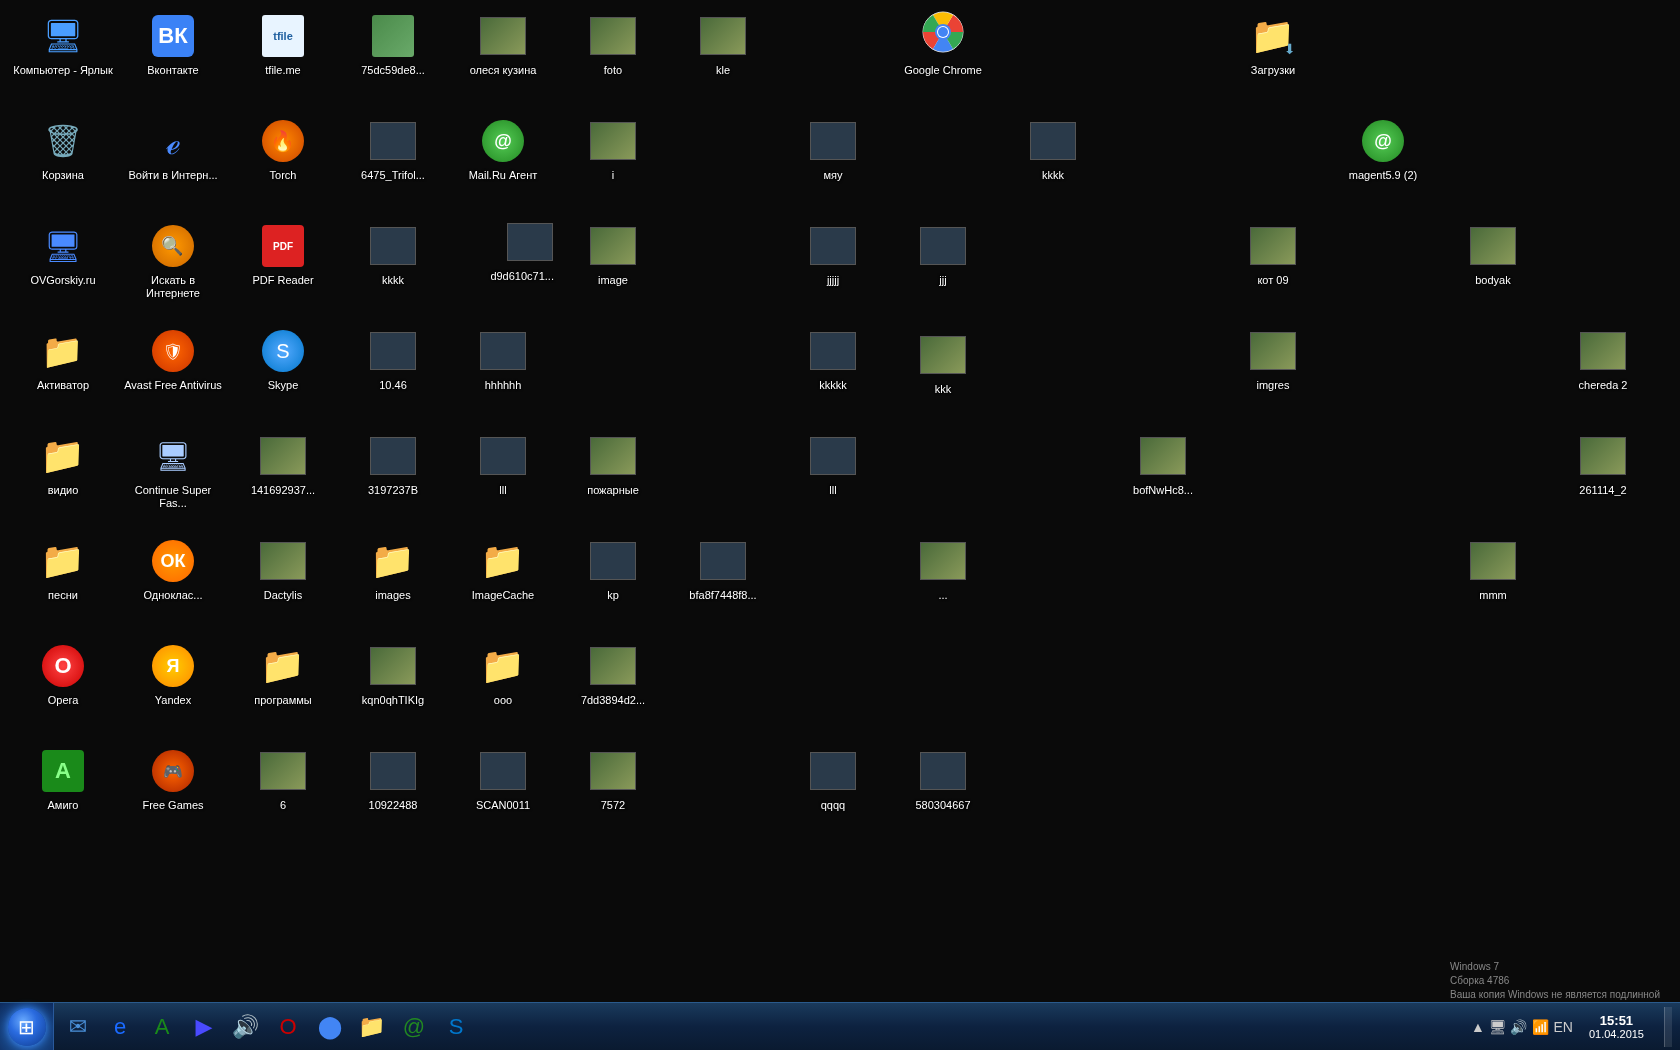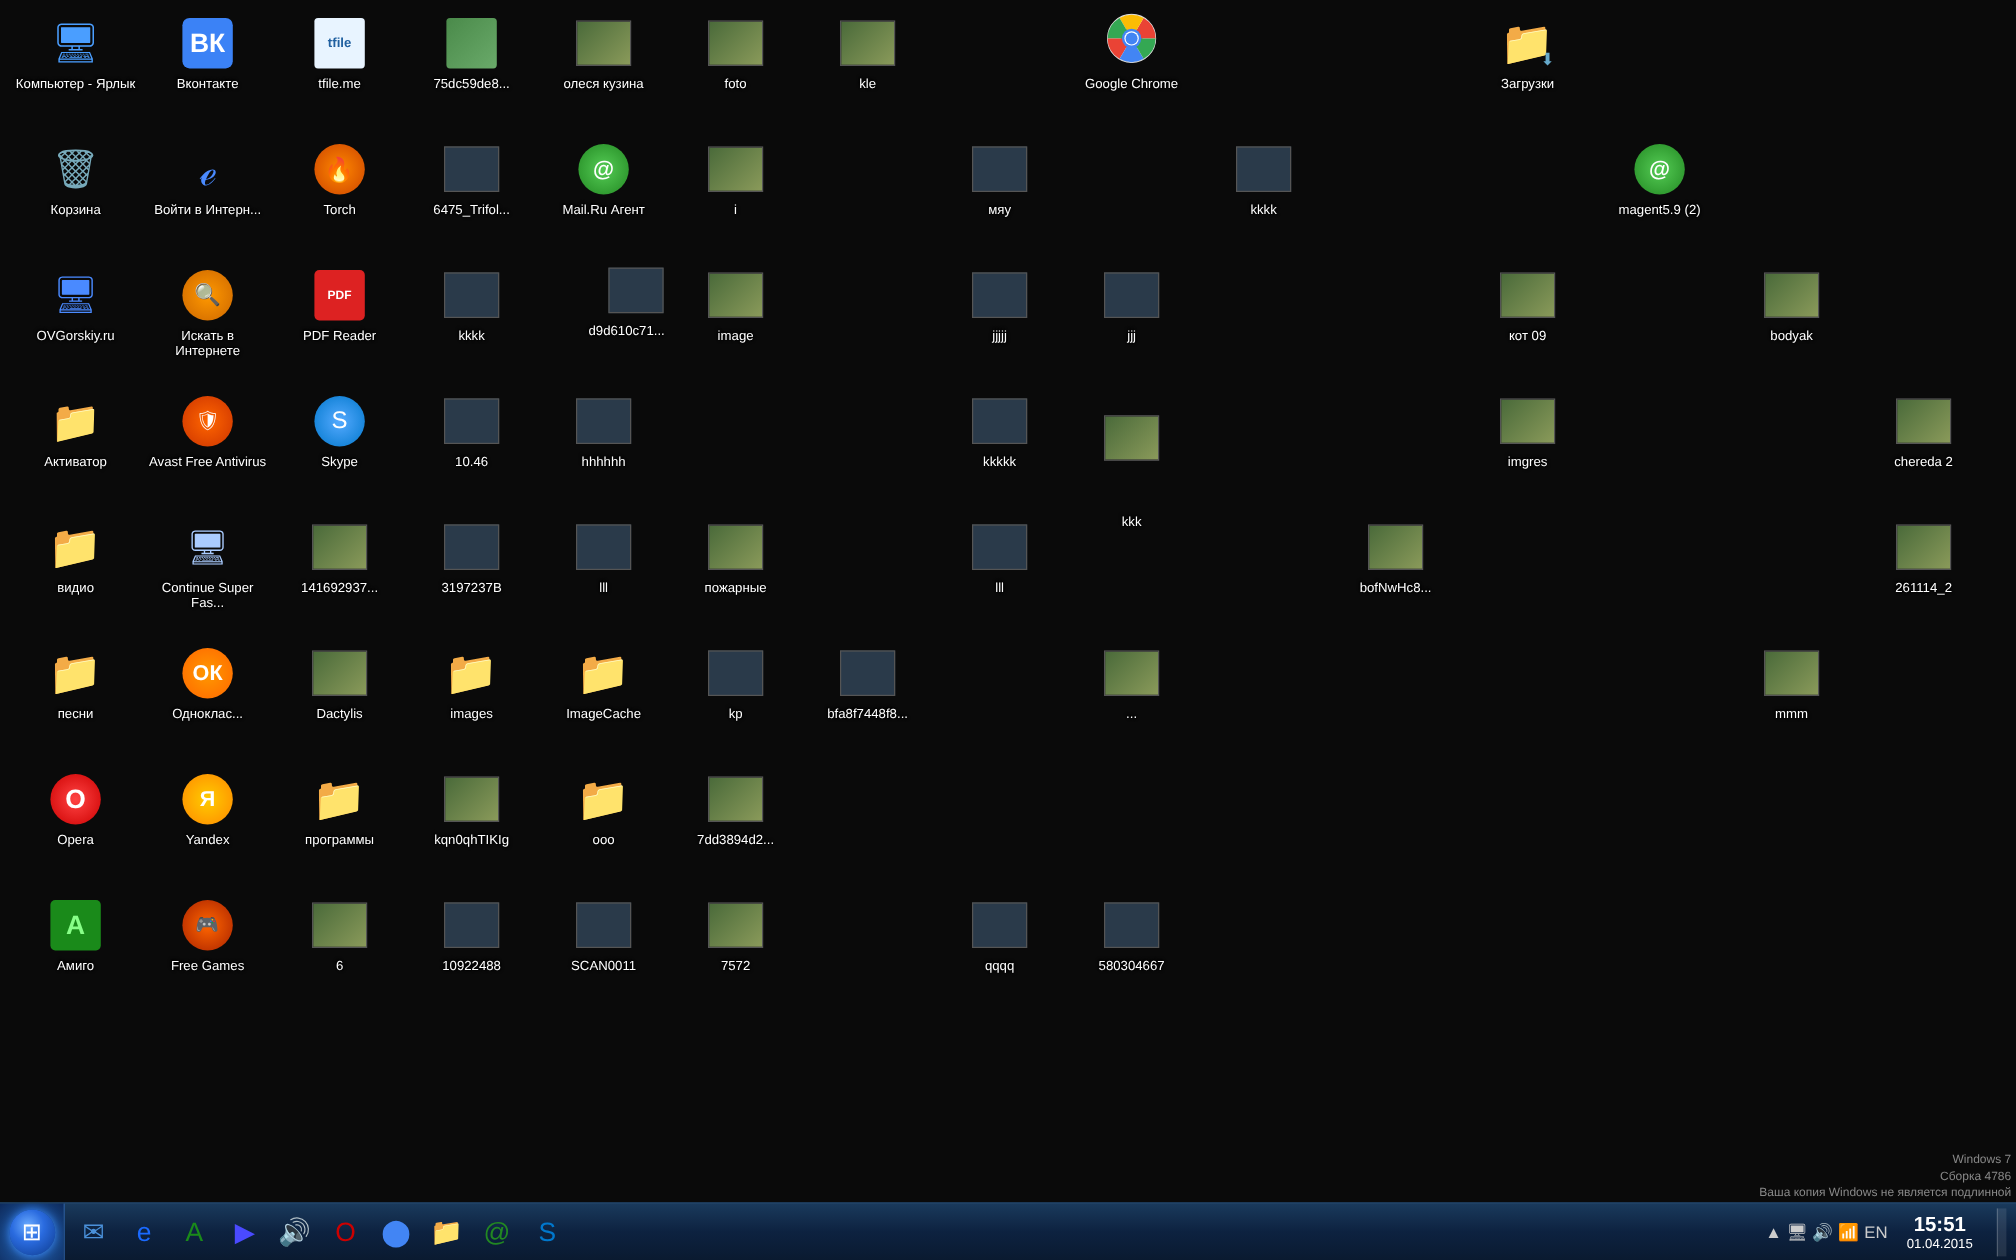--- a/index.html
+++ b/index.html
@@ -124,30 +124,29 @@
     }
     .clock {
       display: flex;
       flex-direction: column;
       align-items: center;
       color: #fff;
       font-size: 12px;
       padding: 0 8px;
       cursor: pointer;
     }
-    .clock-time { font-weight: bold; font-size: 17px; }
+    .clock-time { font-weight: bold; font-size: 13px; }
     .clock-date { font-size: 11px; }
     .win-notice {
       position: absolute;
       bottom: 48px;
       right: 0;
       color: #888;
       font-size: 10px;
-      text-align: right;
-      padding-right: 4px;
+      padding-right: 20px;
       line-height: 1.4;
     }
     .win-notice div { font-size: 10px; }
     .img-thumb {
       width: 46px;
       height: 38px;
       border: 1px solid #555;
       background: #333;
       display: flex;
       align-items: center;
@@ -415,21 +414,21 @@
         <div class="img-thumb" style="background:#2a3a4a;"></div>
       </div>
       <div class="icon-label">hhhhhh</div>
     </div>
     <div class="icon" style="position: absolute; left: 778px; top: 321px; width: 110px; min-height: 90px;">
       <div class="icon-img">
         <div class="img-thumb" style="background:#2a3a4a;"></div>
       </div>
       <div class="icon-label">kkkkk</div>
     </div>
-    <div class="icon" style="position: absolute; left: 888px; top: 335px; width: 110px; min-height: 90px; gap: 36px;">
+    <div class="icon" style="position: absolute; left: 888px; top: 325px; width: 110px; min-height: 90px;">
       <div class="icon-img">
         <div class="img-thumb" style="background:linear-gradient(135deg,#4a6a3a,#8a9a5a);"></div>
       </div>
       <div class="icon-label">kkk</div>
     </div>
     <div class="icon" style="position: absolute; left: 1218px; top: 321px; width: 110px; min-height: 90px;">
       <div class="icon-img">
         <div class="img-thumb" style="background:linear-gradient(135deg,#4a6a3a,#8a9a5a);"></div>
       </div>
       <div class="icon-label">imgres</div>

